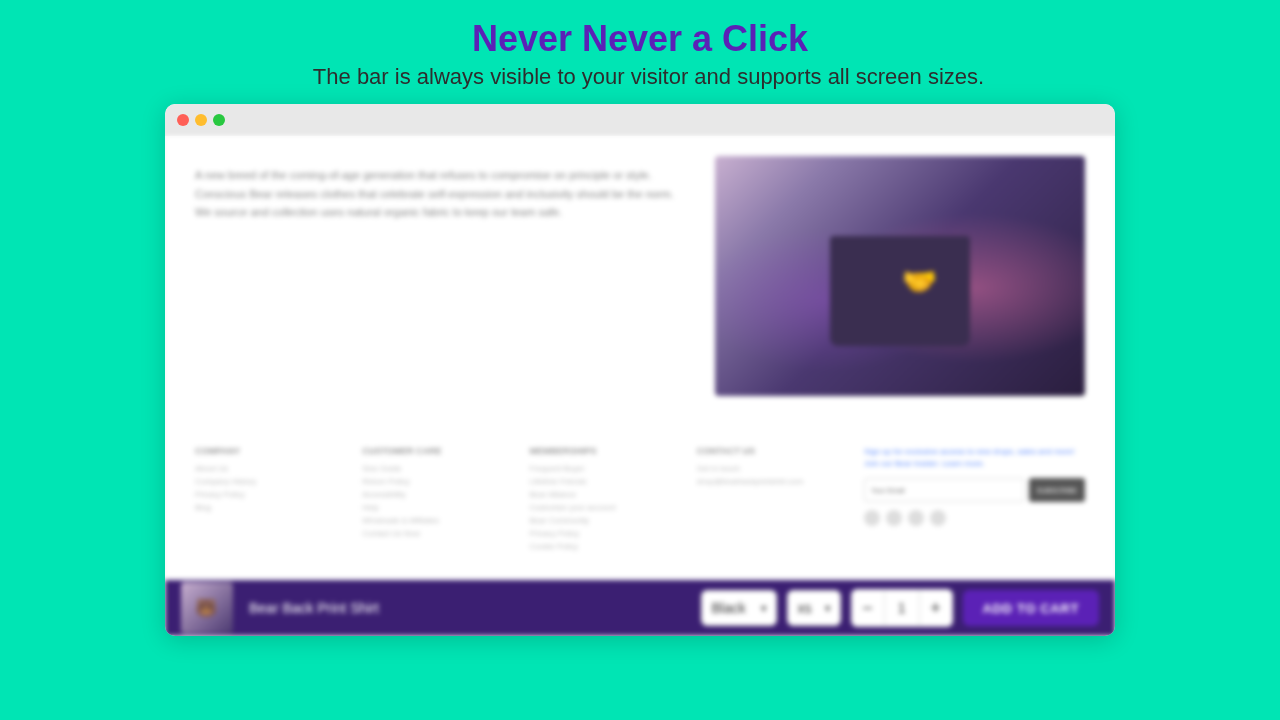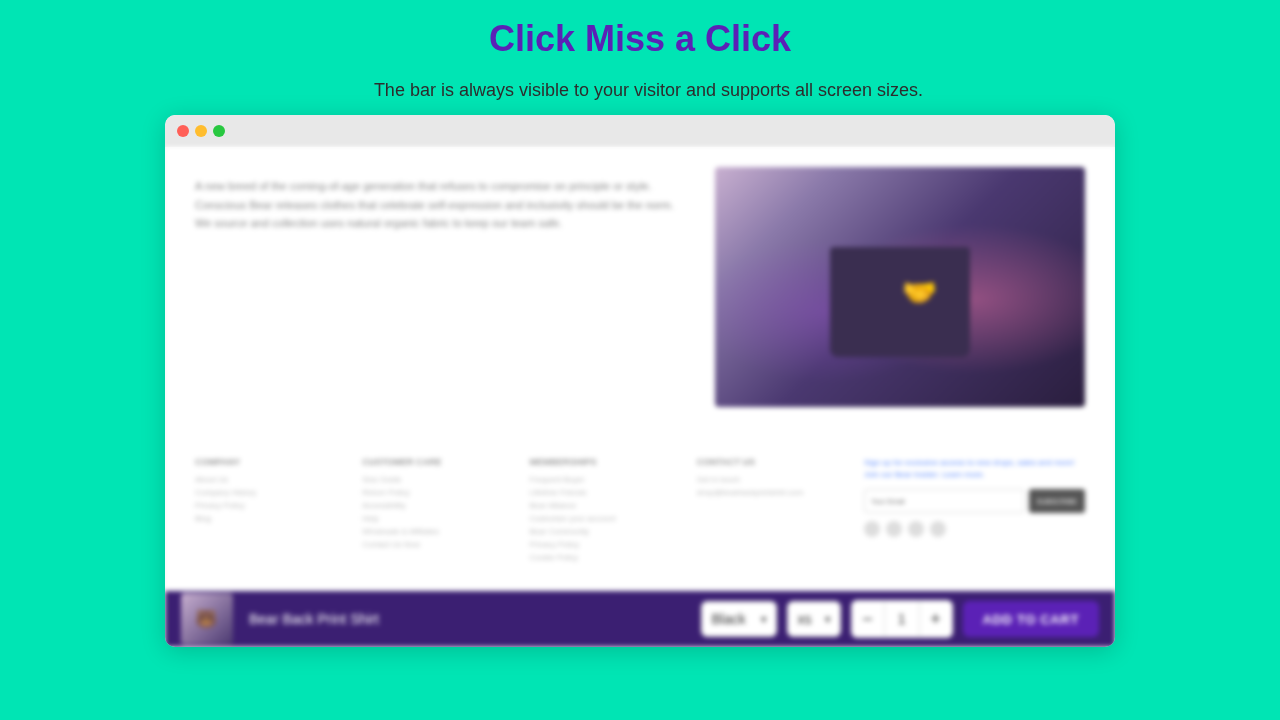--- a/index.html
+++ b/index.html
@@ -20,23 +20,23 @@
       width: 100%;
     }
 
     .page-title {
       font-size: 36px;
       font-weight: 800;
       color: #5b21b6;
     }
 
     .page-subtitle {
-      font-size: 18px;
+      font-size: 22px;
       color: #2d2d2d;
-      margin-top: 20px;
+      margin-top: 4px;
       padding-left: 17px;
     }
 
     .browser-window {
       width: 950px;
       background: #f5f5f5;
       border-radius: 10px;
       overflow: hidden;
       box-shadow: 0 4px 24px rgba(0,0,0,0.18);
       margin-top: 4px;
@@ -335,21 +335,21 @@
       font-weight: 700;
       letter-spacing: 0.05em;
       cursor: pointer;
       white-space: nowrap;
     }
   </style>
 </head>
 <body>
 
 <div class="page-header">
-  <h1 class="page-title">Click Miss a Click</h1>
+  <h1 class="page-title">Never Never a Click</h1>
   <p class="page-subtitle">The bar is always visible to your visitor and supports all screen sizes.</p>
 </div>
 
 <div class="browser-window">
   <div class="browser-titlebar">
     <div class="browser-dot dot-red"></div>
     <div class="browser-dot dot-yellow"></div>
     <div class="browser-dot dot-green"></div>
   </div>
 

